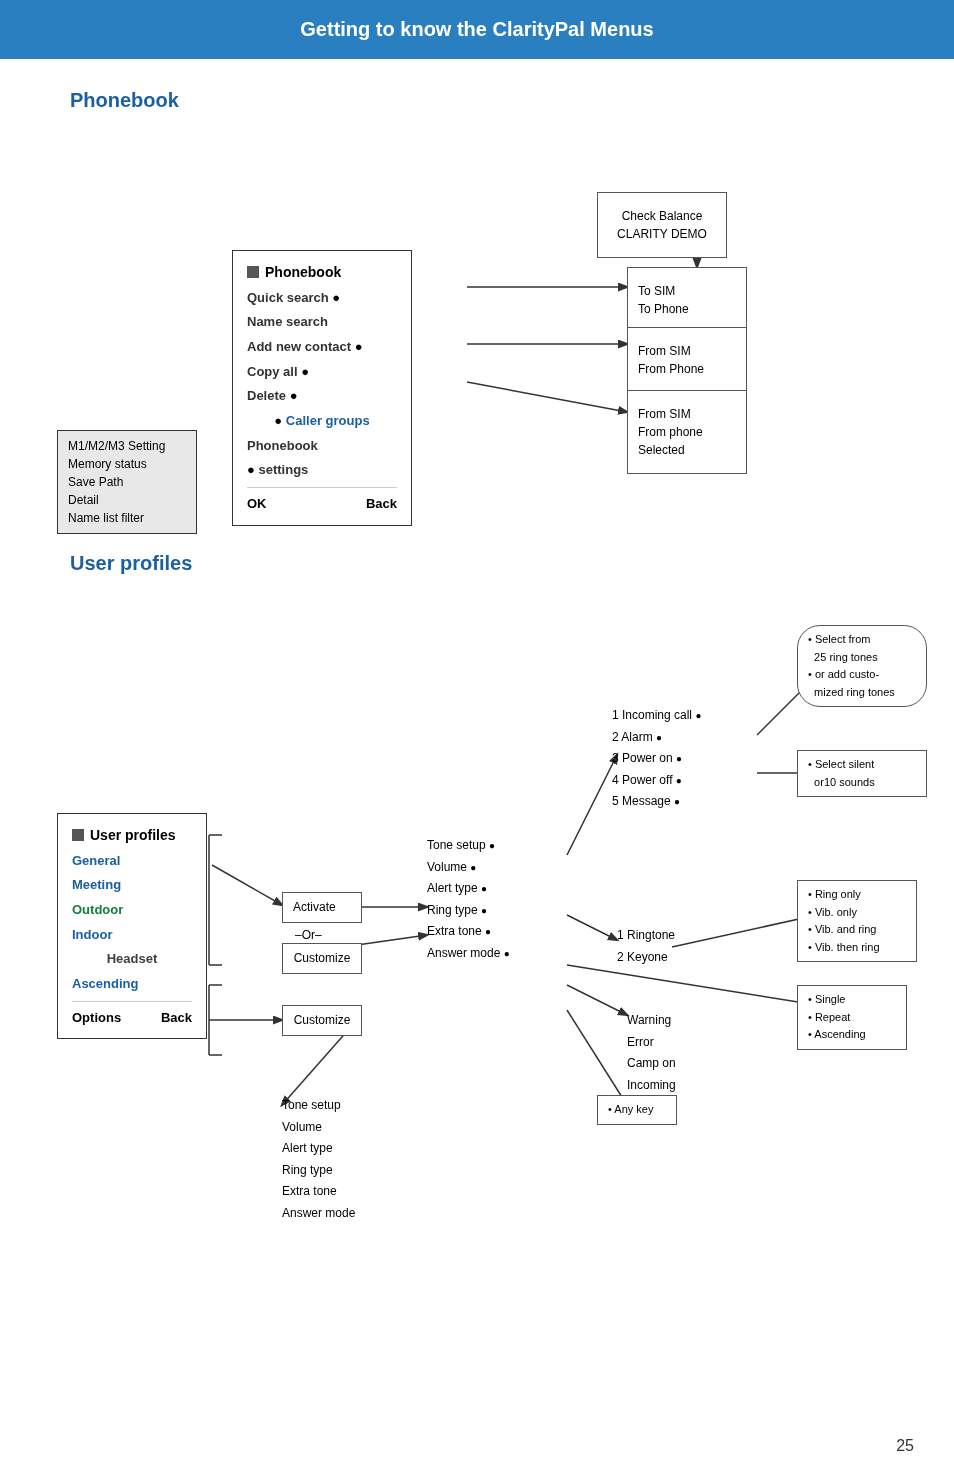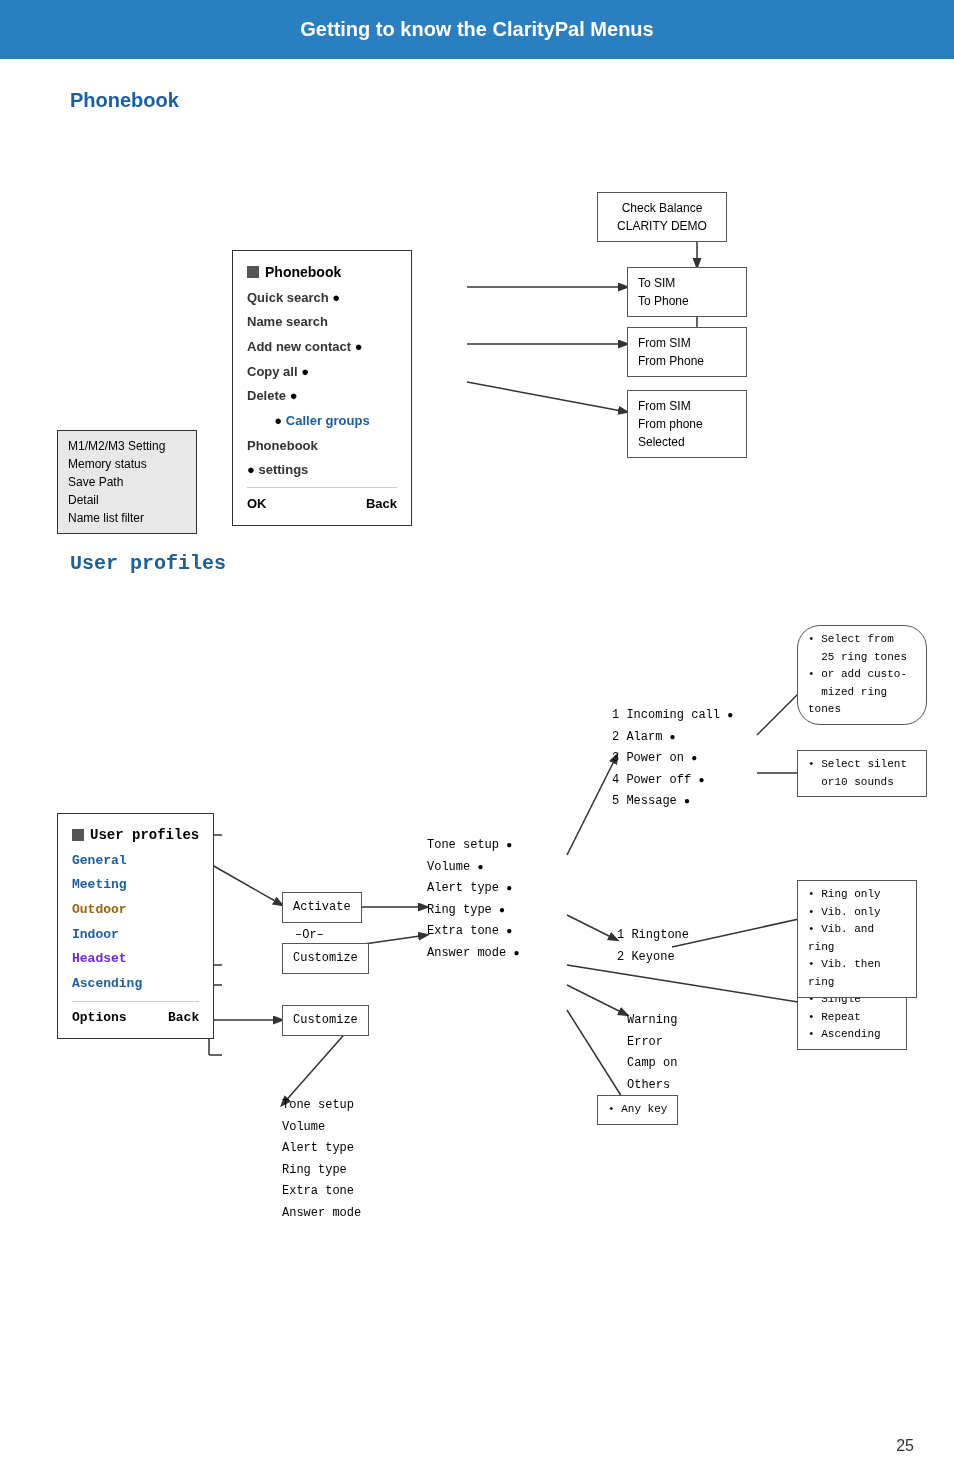--- a/index.html
+++ b/index.html
@@ -42,21 +42,21 @@
       width: 880px;
       height: 360px;
       margin: 0 auto;
     }
 
     
     .box {
       position: absolute;
       border: 1px solid #555;
       background: #fff;
-      padding: 6px 10px;
+      padding: 14px 10px;
       font-size: 12px;
       line-height: 1.5;
     }
 
     .box-dark {
       position: absolute;
       border: 1px solid #333;
       background: #e8e8e8;
       padding: 6px 10px;
       font-size: 12px;
@@ -107,21 +107,20 @@
     .diagram-svg {
       position: absolute;
       top: 0; left: 0;
       width: 100%; height: 100%;
       pointer-events: none;
     }
 
     
     .userprofiles-section {
       padding: 0 30px;
-      font-family: Liberation Mono, monospace;
     }
 
     .userprofiles-diagram {
       position: relative;
       width: 880px;
       height: 650px;
       margin: 0 auto;
     }
 
     .box-menu2 {
@@ -308,23 +307,23 @@
       <line x1="530" y1="415" x2="590" y2="510" stroke="#333" stroke-width="1.5" marker-end="url(#arr3)"></line>
     </svg>
 
     <div class="box-menu2" style="top:218px; left:20px;">
       <div class="menu-header">
         <span class="menu-icon"></span>
         <strong>User profiles</strong>
       </div>
       <div class="menu-item" style="color:#1a5fa0; font-weight:bold;">General</div>
       <div class="menu-item" style="color:#1a5fa0; font-weight:bold;">Meeting</div>
-      <div class="menu-item" style="color:#a16207; font-weight:bold;">Outdoor</div>
+      <div class="menu-item" style="color:#15803d; font-weight:bold;">Outdoor</div>
       <div class="menu-item" style="color:#1a5fa0; font-weight:bold;">Indoor</div>
-      <div class="menu-item" style="color:#6d28d9; font-weight:bold;">Headset</div>
+      <div class="menu-item" style="color:#404040; font-weight:bold;text-align:center;">Headset</div>
       <div class="menu-item" style="color:#1a5fa0; font-weight:bold;">Ascending</div>
       <div class="menu-footer">
         <span>Options</span>
         <span>Back</span>
       </div>
     </div>
 
     <div class="small-box" style="top:297px; left:245px; min-width:80px; ">
       <span>Activate</span>
     </div>
@@ -385,21 +384,21 @@
     </div>
 
     <div class="small-box" style="top:285px; left:760px; min-width:120px; font-size:11px; line-height:1.6;">
       <span>• Ring only<br>• Vib. only<br>• Vib. and ring<br>• Vib. then ring</span>
     </div>
 
     <div style="position:absolute; top:415px; left:590px; font-size:12px; line-height:1.8;">
       <div>Warning</div>
       <div>Error</div>
       <div>Camp on</div>
-      <div>Others</div>
+      <div>Incoming</div>
     </div>
 
     <div class="small-box" style="top:500px; left:560px; min-width:80px; font-size:11px;">
       <span>• Any key</span>
     </div>
 
   </div>
 </div>
 
 <div class="page-number">25</div>

